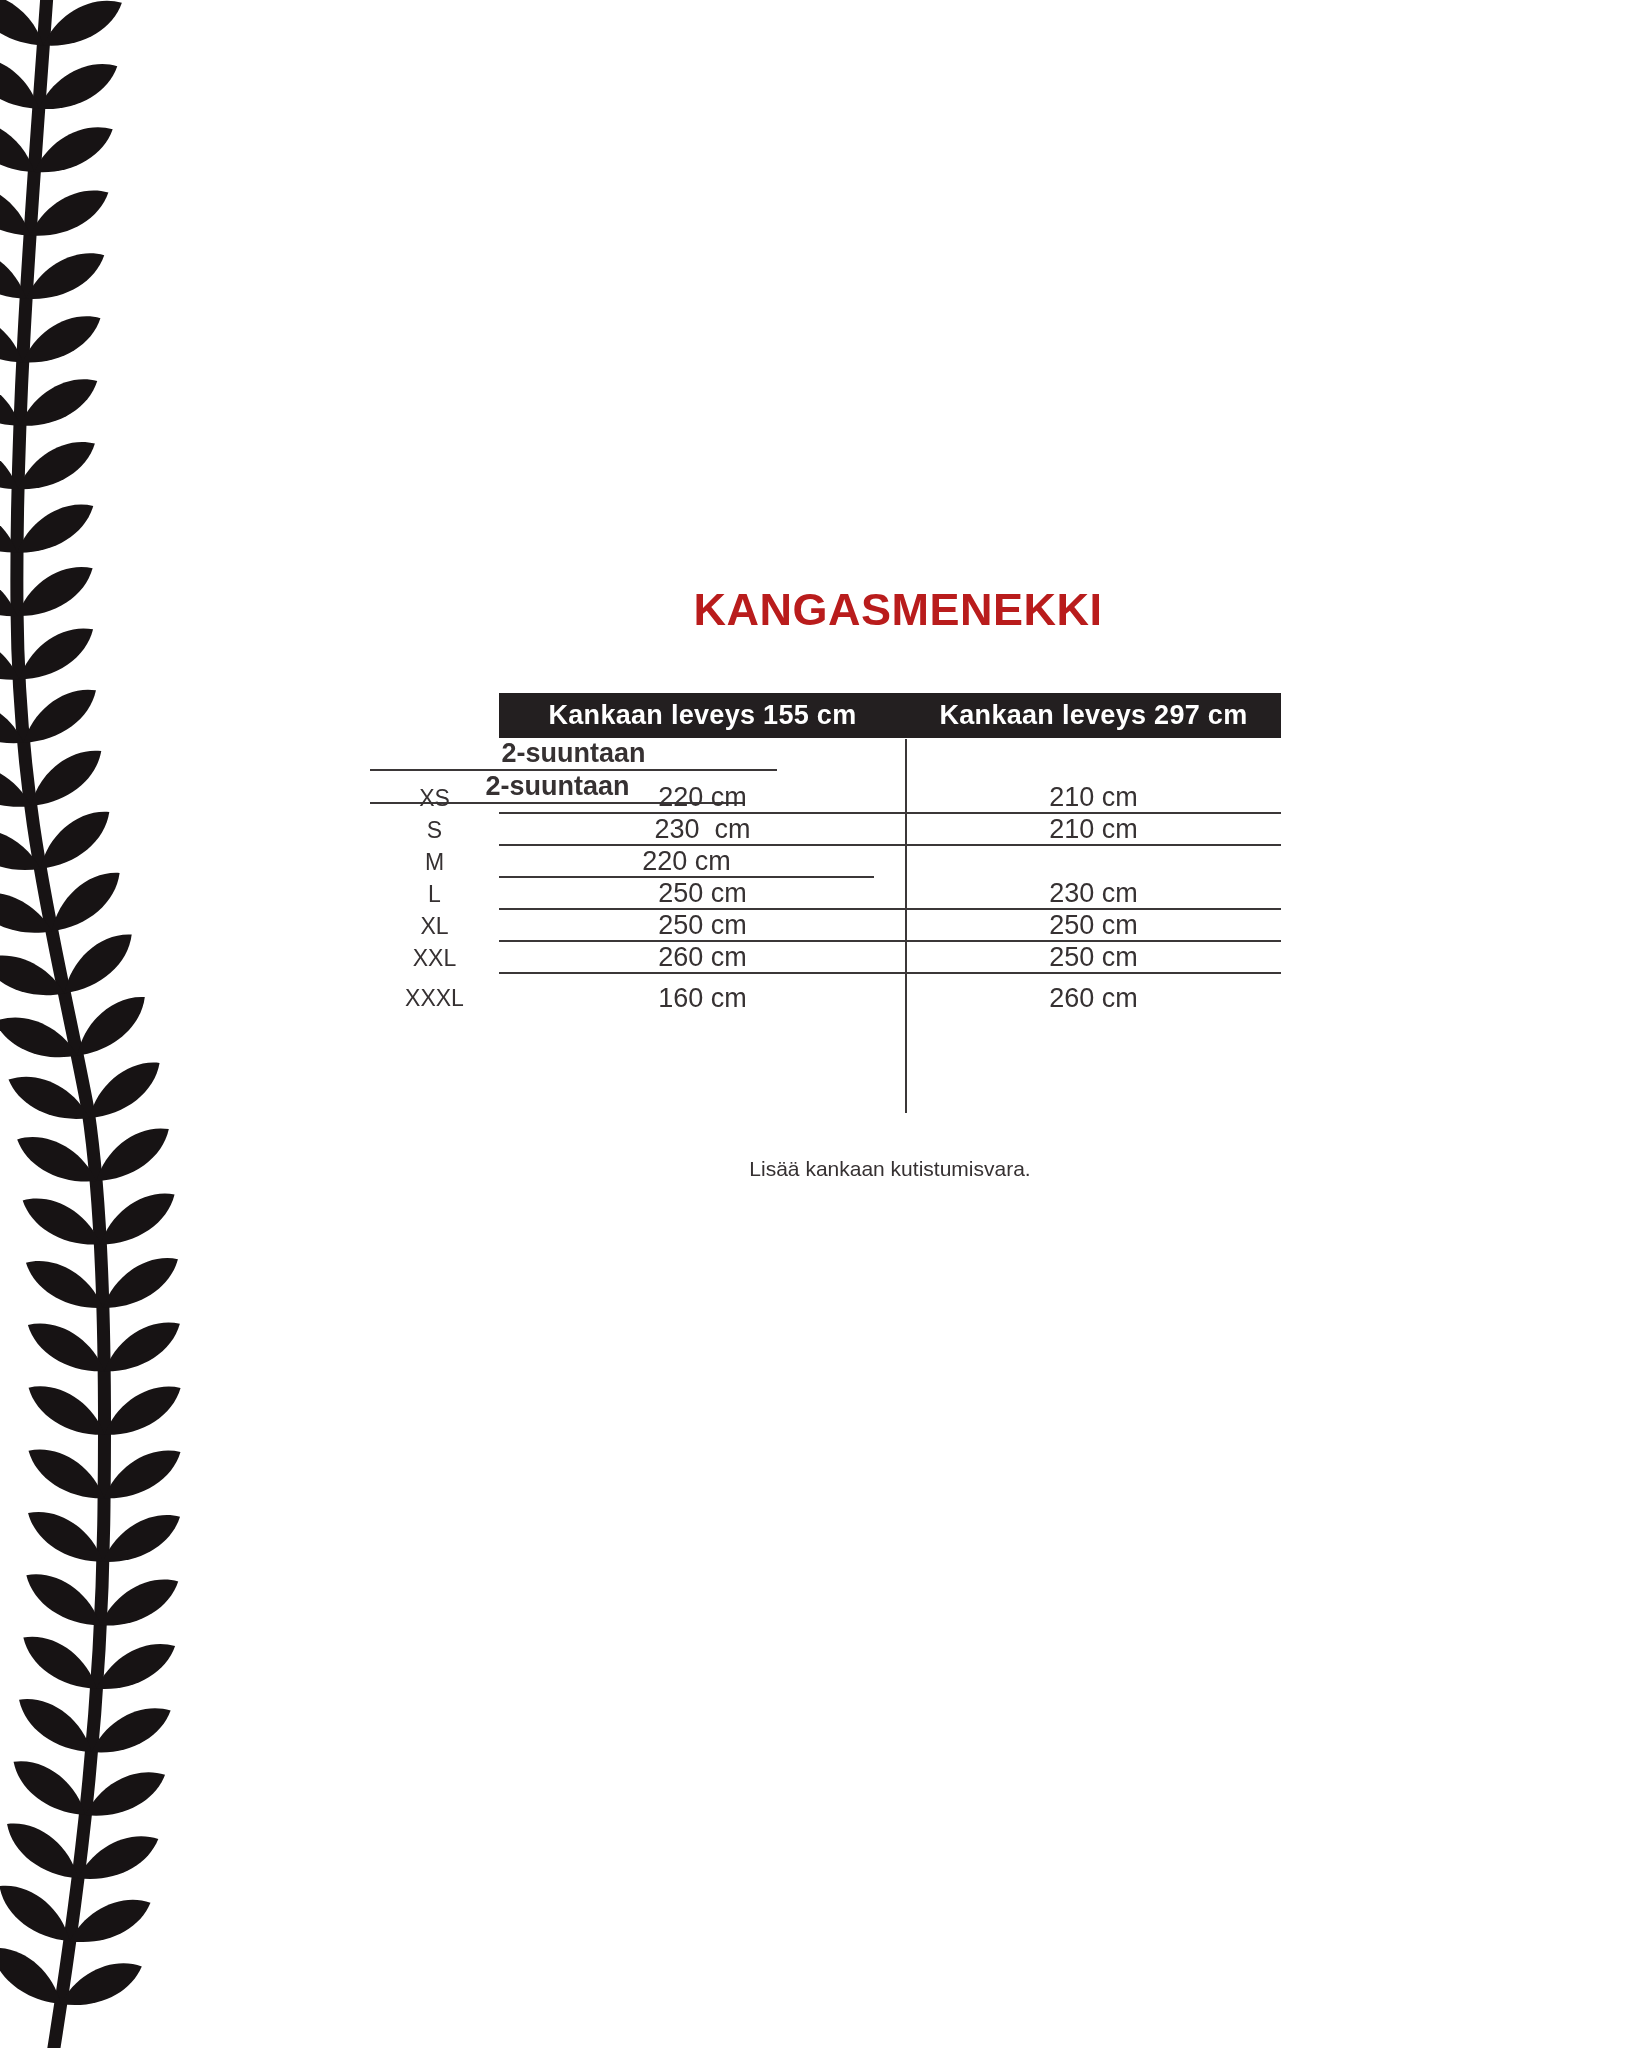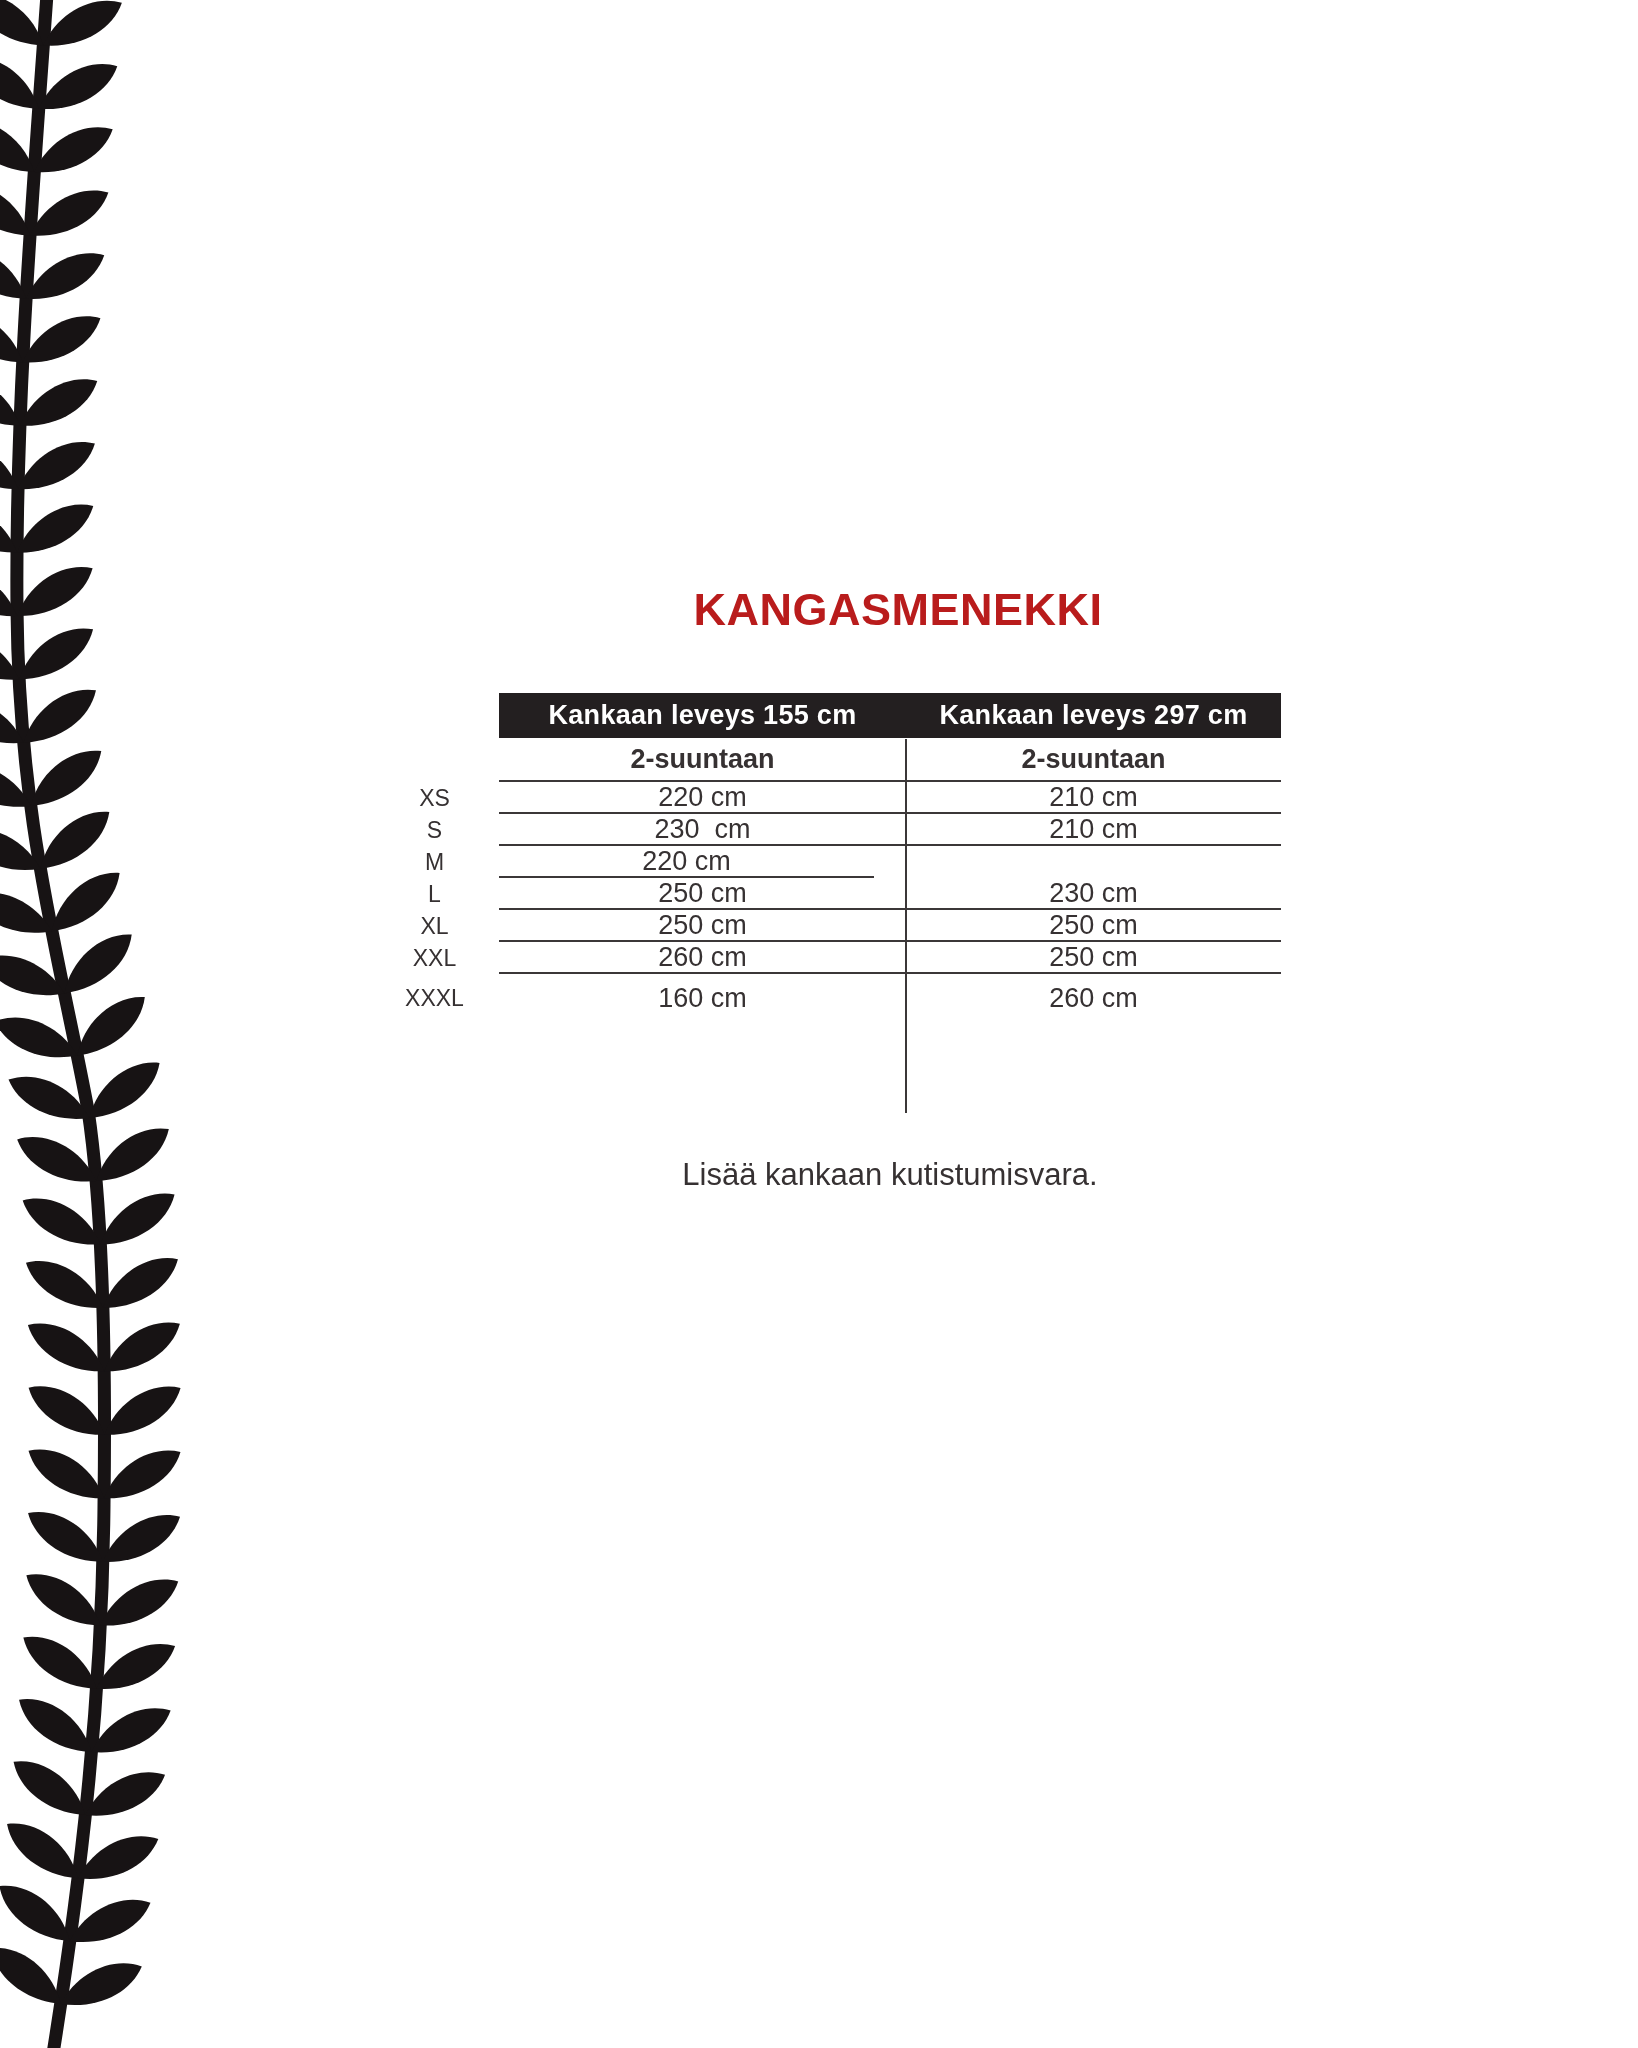--- a/index.html
+++ b/index.html
@@ -72,21 +72,21 @@
     align-items:center;
   }
   .bar .h1,.bar .h2{
     display:flex;align-items:center;justify-content:center;
     font-size:27px;
     font-weight:700;
     letter-spacing:.3px;
   }
   .bar .h1{width:407px;}
   .bar .h2{width:375px;}
-  .sub-row{height:44px;}
+  .sub-row{height:44px;flex-direction:column;}
   .sub-row .c1,.sub-row .c2{
     font-weight:700;
     border-bottom:2px solid var(--line);
   }
   .data-row{height:32px;}
   .data-row .c1,.data-row .c2{
     border-bottom:2px solid var(--line);
   }
   .data-row.last{height:48px;}
   .data-row.last .c1,.data-row.last .c2{border-bottom:none;}
@@ -94,21 +94,21 @@
     position:absolute;
     left:535px; top:58px;
     width:2px; height:374px;
     background:var(--line);
   }
   
   .footer-note{
     position:absolute;
     left:499px; top:1157px; width:782px;
     text-align:center;
-    font-size:31px;
+    font-size:21px;
     color:var(--ink);
   }
 </style>
 </head>
 <body style="background: rgb(255, 255, 255);">
 
 <svg class="vine" viewBox="0 0 240 2048" xmlns="http://www.w3.org/2000/svg" aria-hidden="true">
   <defs>
     <path id="leaf" d="M0 0 C 12,-33 46,-54 76,-47 C 68,-19 37,1 0,0 Z"></path>
   </defs>

